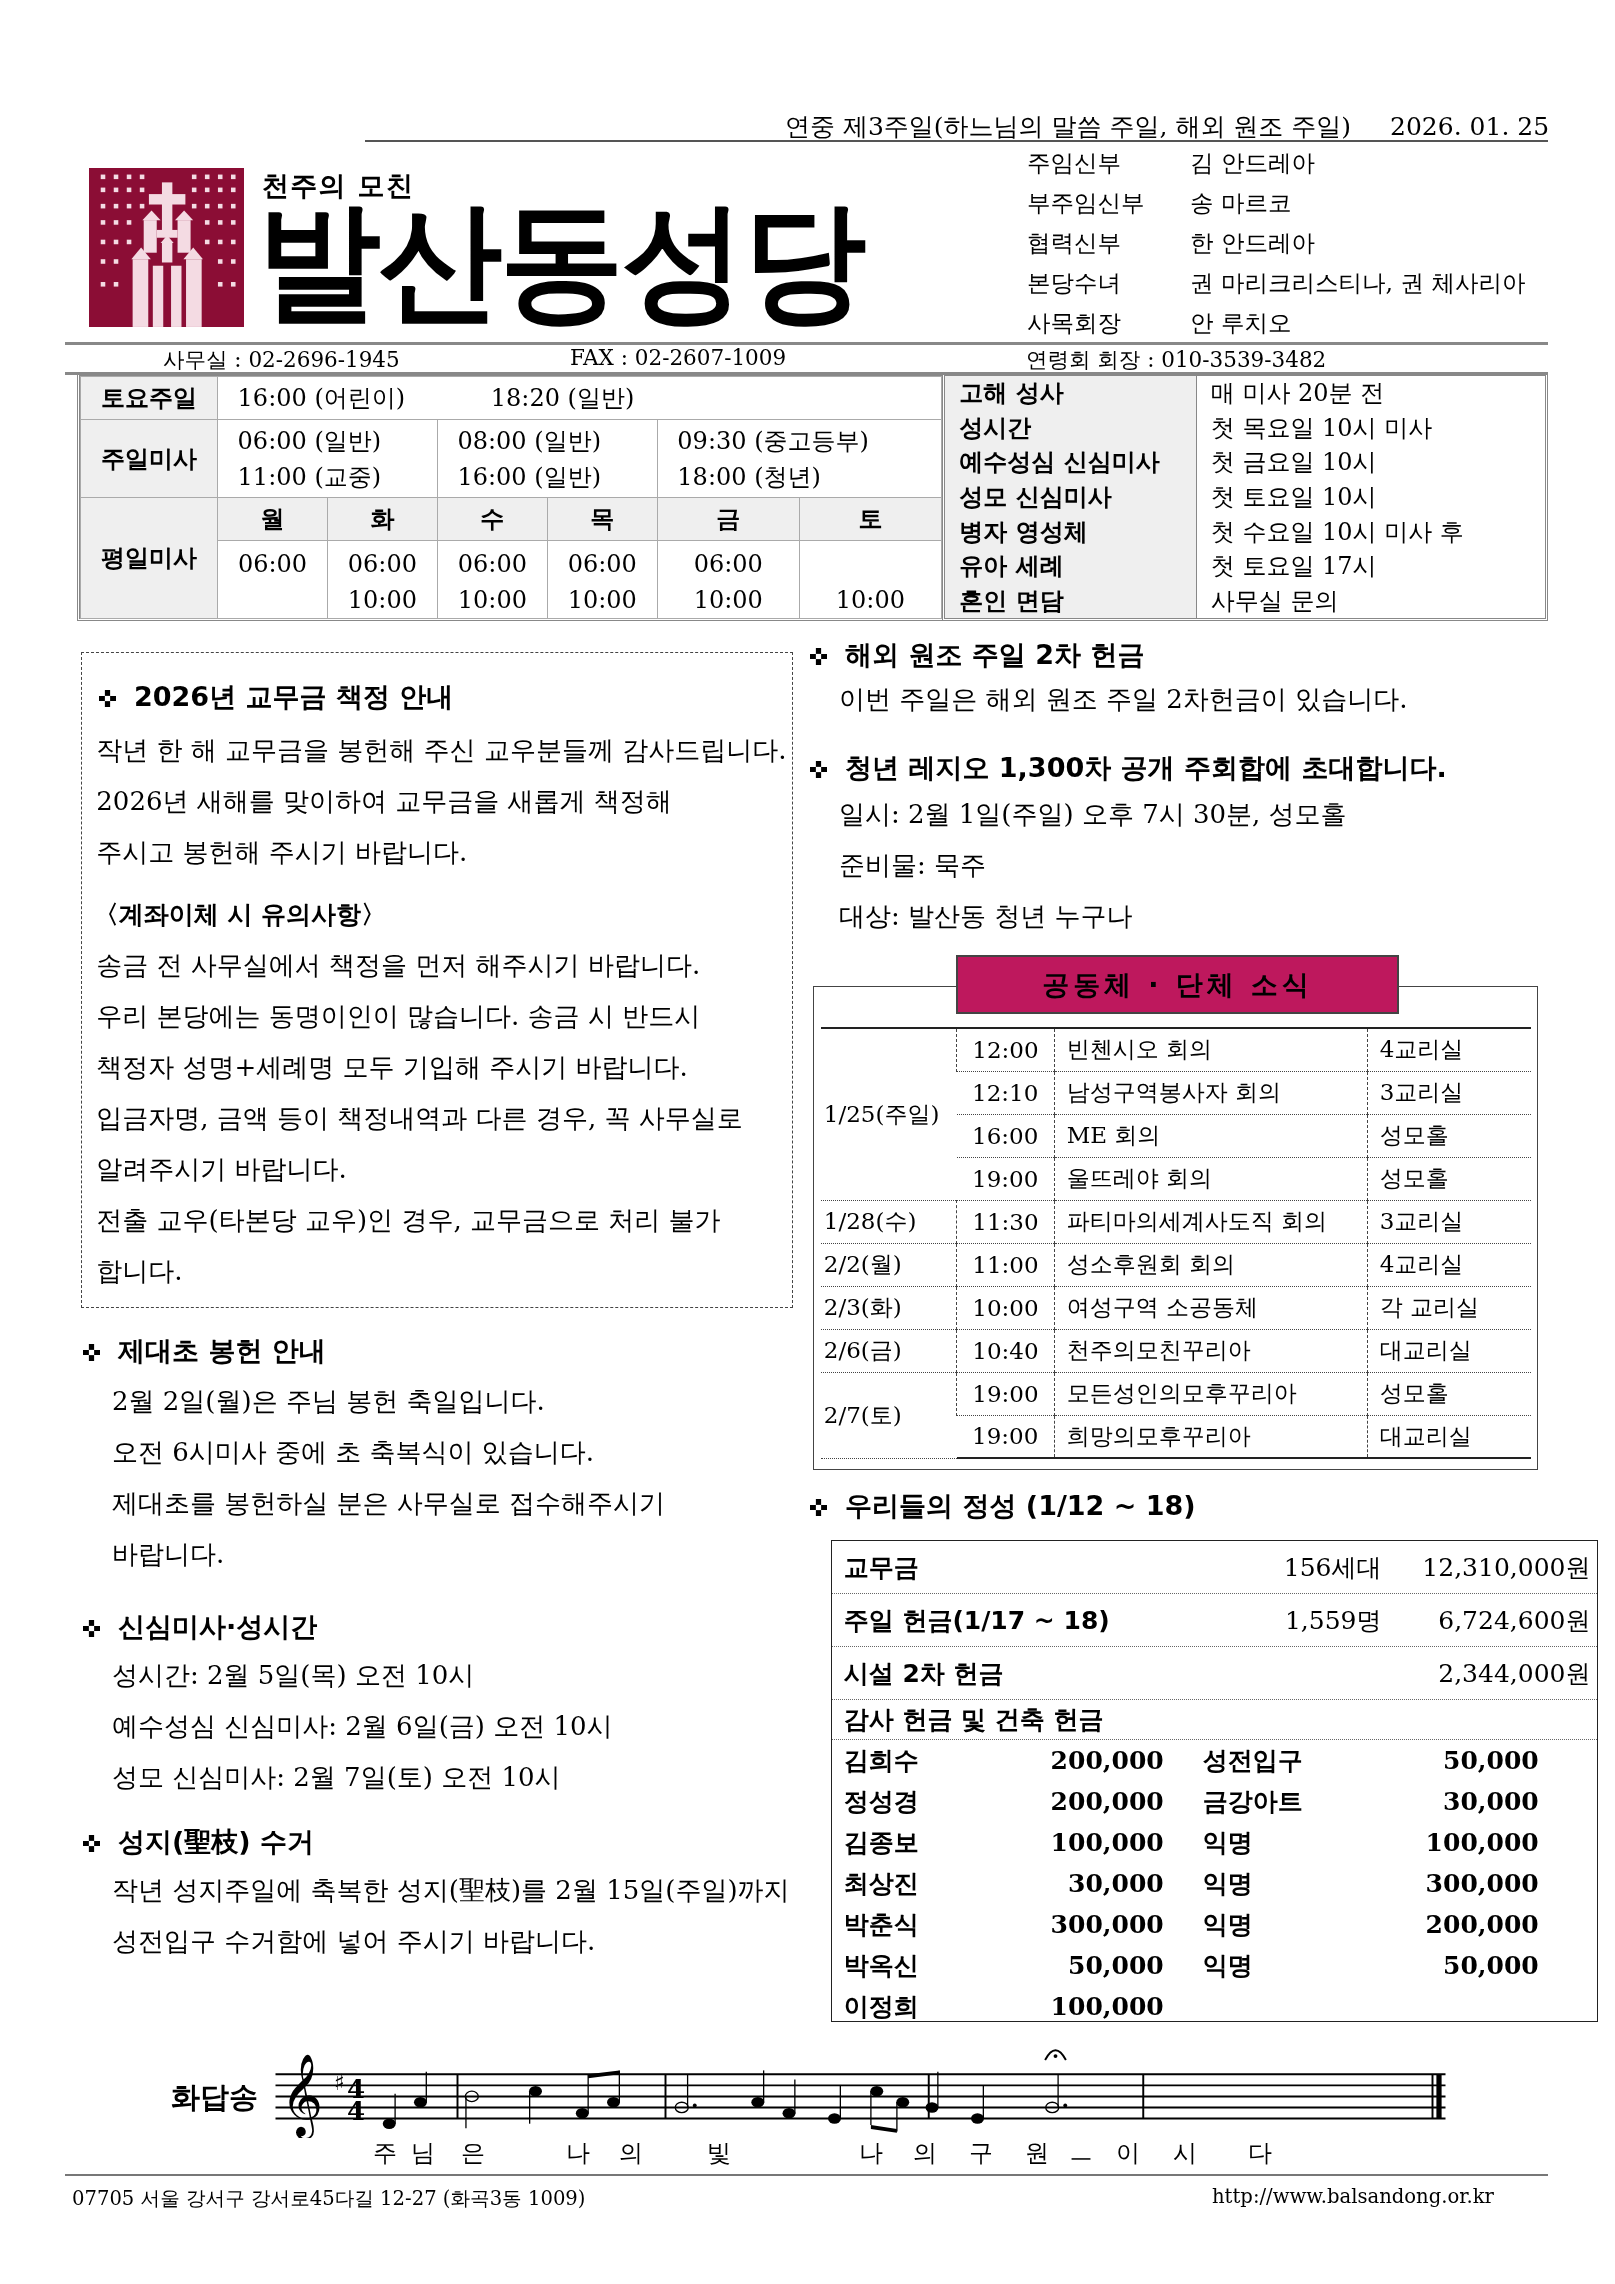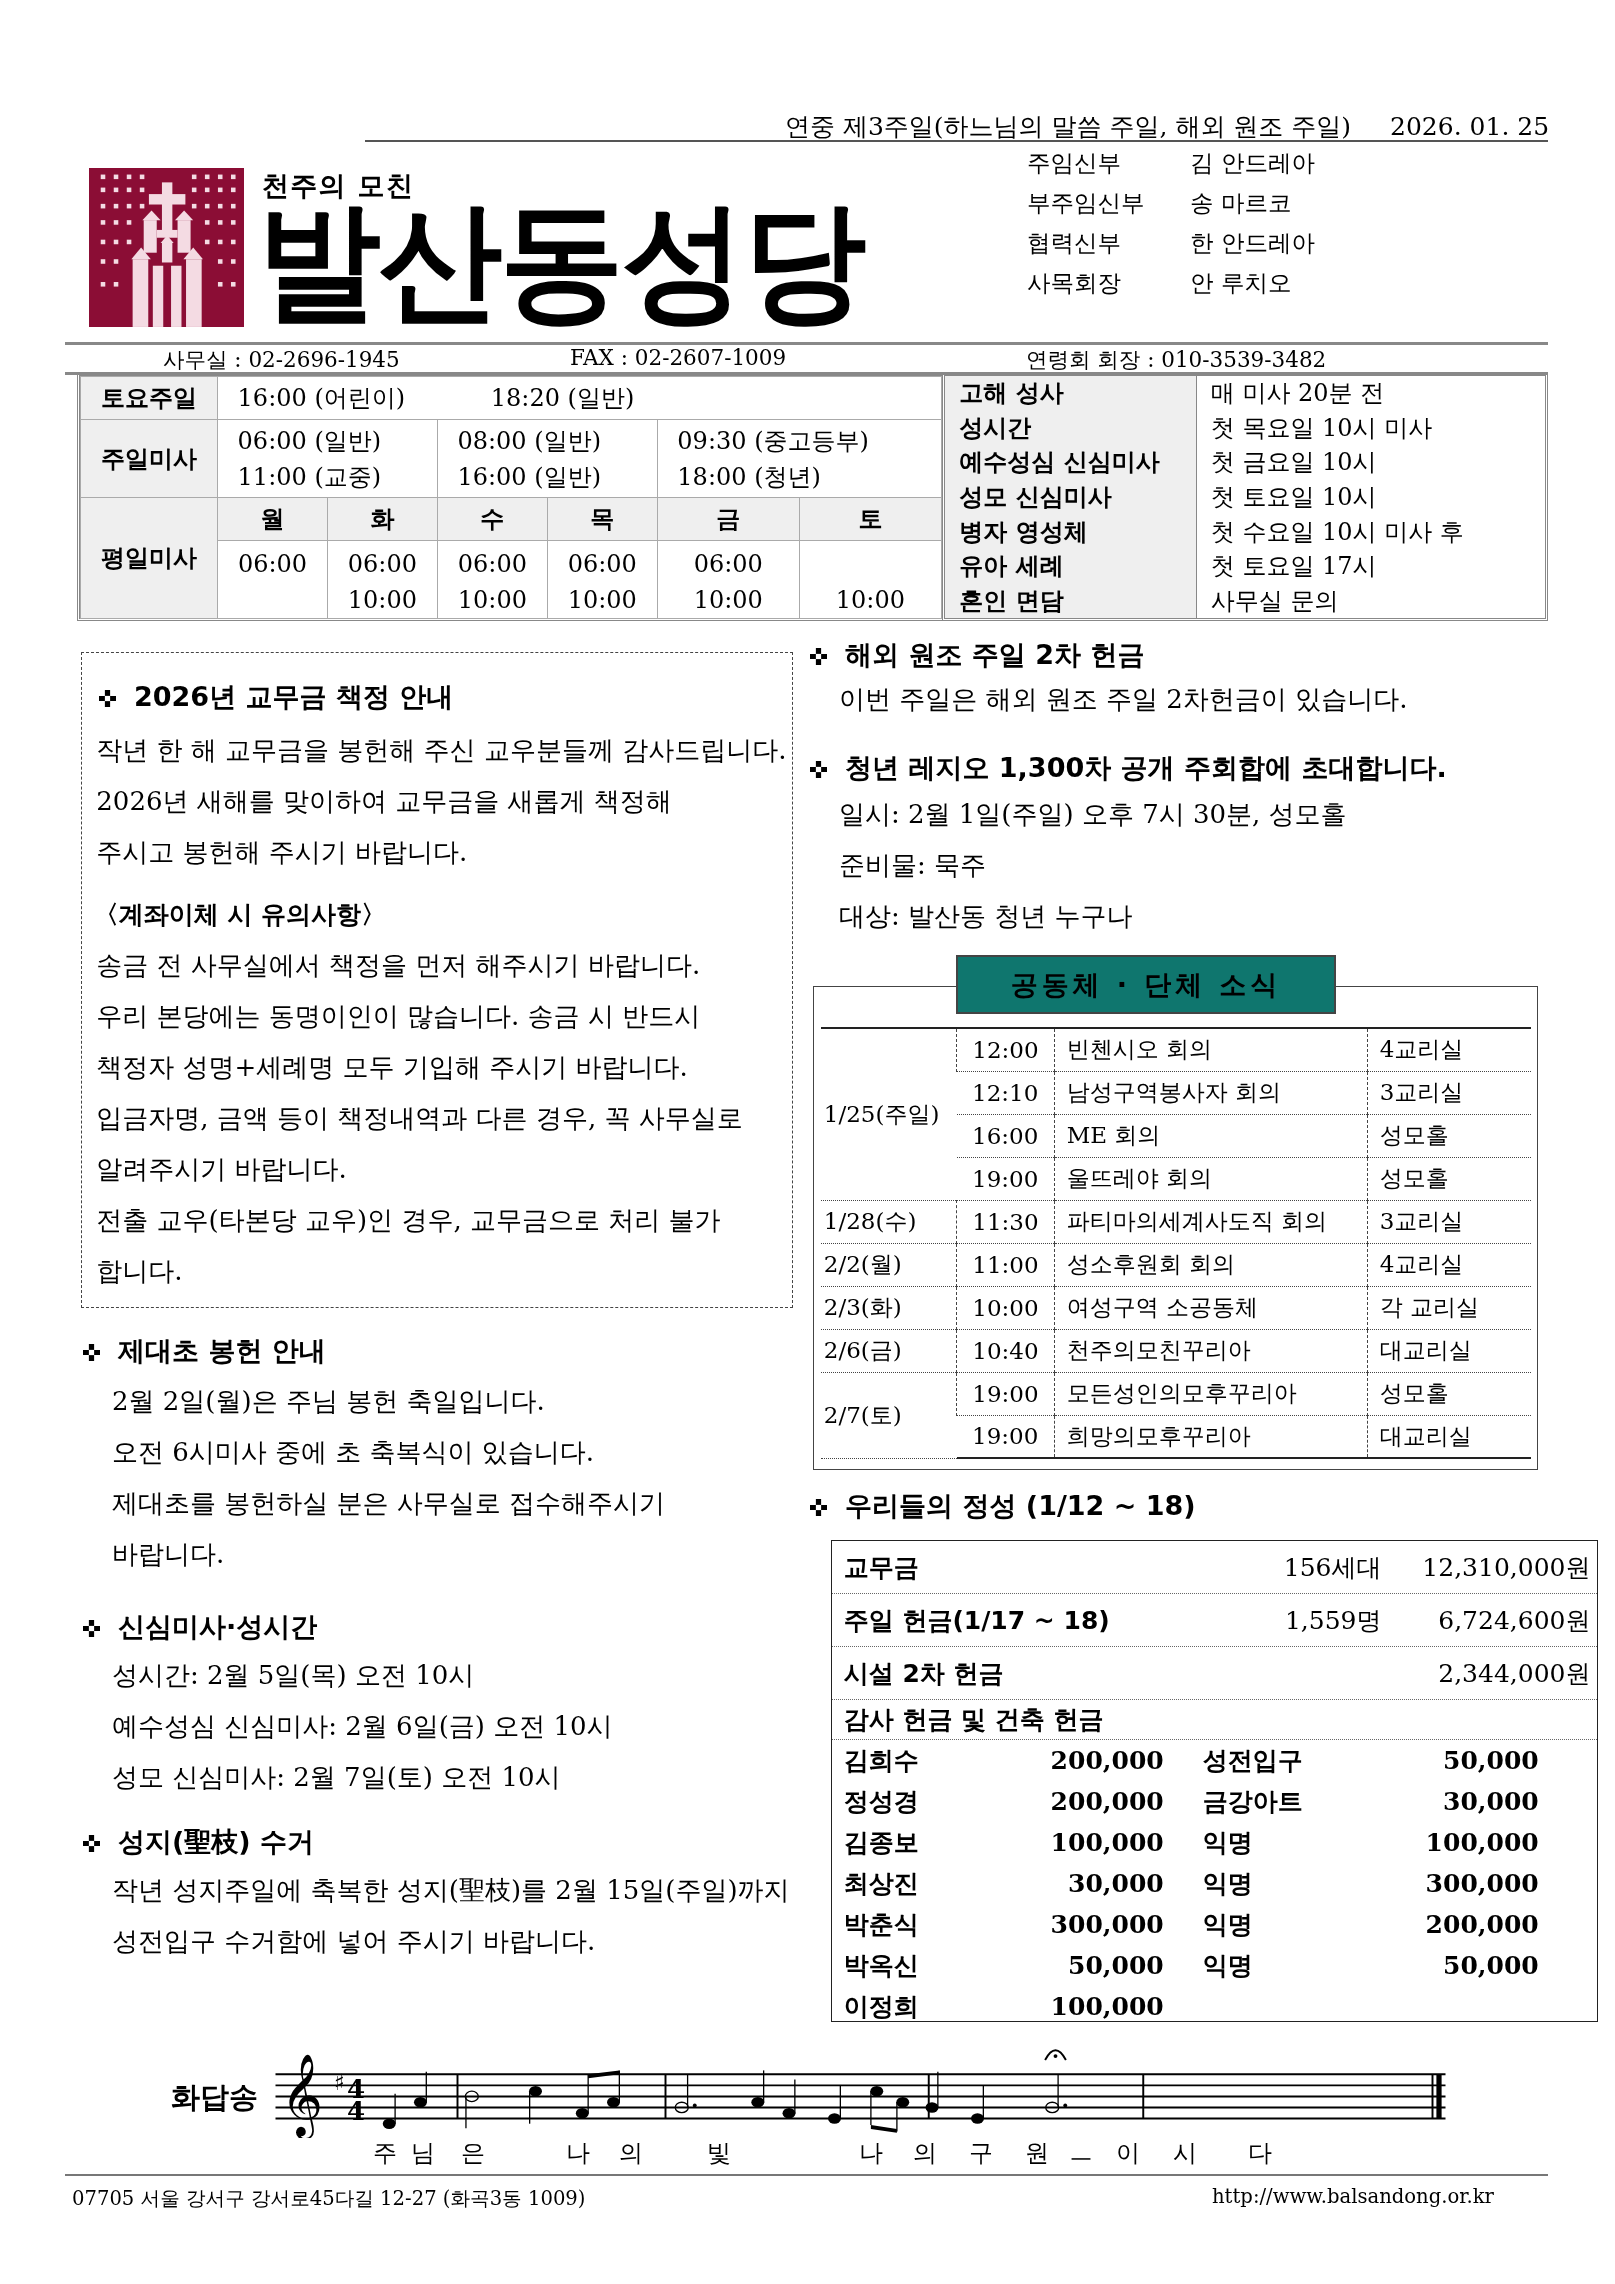--- a/index.html
+++ b/index.html
@@ -47,21 +47,21 @@
 
   
   #kyomu-box { left: 81px; top: 652px; width: 712px; height: 656px; border: 1.3px dashed #444; }
   .sec-title { font-family: "DejaVu Sans", "Liberation Sans", sans-serif; font-weight: bold; font-size: 27px; white-space: nowrap; }
   .sec-title .bullet { display: inline-block; width: 17px; height: 17px; margin-right: 18px; position: relative; top: 0.7px; }
   .body-text { font-size: 26px; line-height: 51px; white-space: nowrap; }
   .indent { padding-left: 29px; }
 
   
   #community { left: 813px; top: 986px; width: 725px; height: 484px; border: 1.3px solid #444; }
-  #community-title { left: 956px; top: 955px; width: 380px; height: 59px; border: 2px solid #444; border-top-width: 2.6px; background: #0f766e; font-family: "DejaVu Sans", sans-serif; font-weight: bold; font-size: 27px; text-align: center; line-height: 55px; letter-spacing: 3.9px; }
+  #community-title { left: 956px; top: 955px; width: 443px; height: 59px; border: 2px solid #444; border-top-width: 2.6px; background: #be185d; font-family: "DejaVu Sans", sans-serif; font-weight: bold; font-size: 27px; text-align: center; line-height: 55px; letter-spacing: 3.9px; }
   #community-table { position: absolute; left: 6.5px; top: 40px; width: 710px; border-collapse: collapse; }
   #community-table td { font-size: 23px; height: 43px; border-bottom: 1.3px dotted #444; border-left: 1.3px dashed #444; white-space: nowrap; }
   #community-table td:first-child { border-left: none; }
   #community-table tr:first-child td { border-top: 2px solid #222; }
   #community-table tr:last-child td { border-bottom: 2px solid #222; }
   #community-table .d { width: 136px; padding-left: 3.3px; }
   #community-table .t { width: 98px; text-align: center; }
   #community-table .e { width: 313px; padding-left: 11.7px; }
   #community-table .p { padding-left: 11.7px; }
 
@@ -171,20 +171,24 @@
       <span class="staff-role">주임신부</span>
       <span class="staff-name">김 안드레아</span>
     </div>
   <div class="staff-row">
       <span class="staff-role">부주임신부</span>
       <span class="staff-name">송 마르코</span>
     </div>
   <div class="staff-row">
       <span class="staff-role">협력신부</span>
       <span class="staff-name">한 안드레아</span>
+    </div>
+  <div class="staff-row">
+      <span class="staff-role">본당수녀</span>
+      <span class="staff-name">권 마리크리스티나, 권 체사리아</span>
     </div>
   <div class="staff-row">
       <span class="staff-role">사목회장</span>
       <span class="staff-name">안 루치오</span>
     </div>
 </div>
 
 <div class="abs hr-mid"></div>
 <div class="abs" id="contact">
   <span class="c1">사무실 : 02-2696-1945</span>

